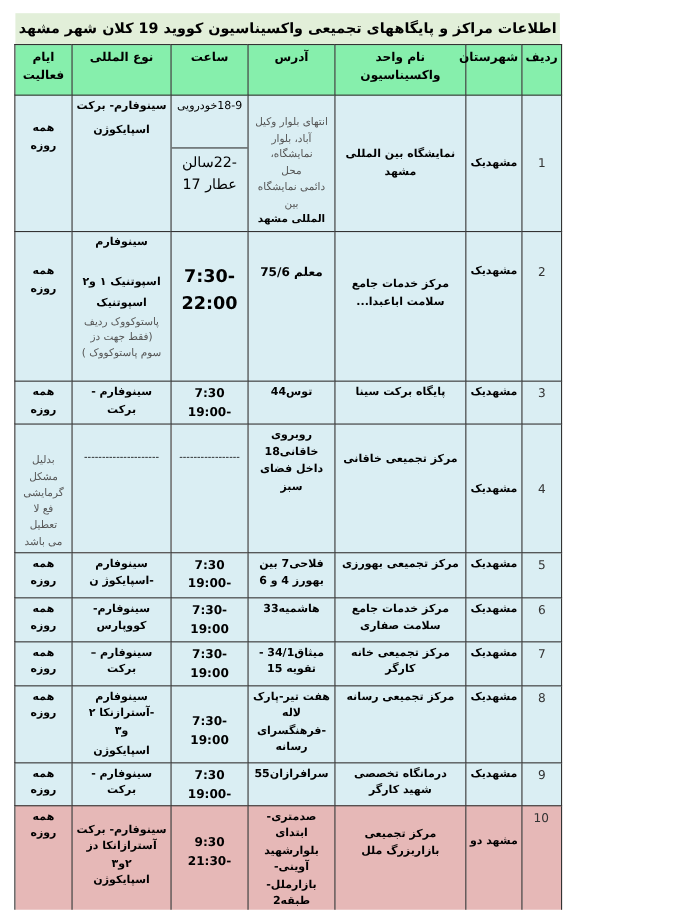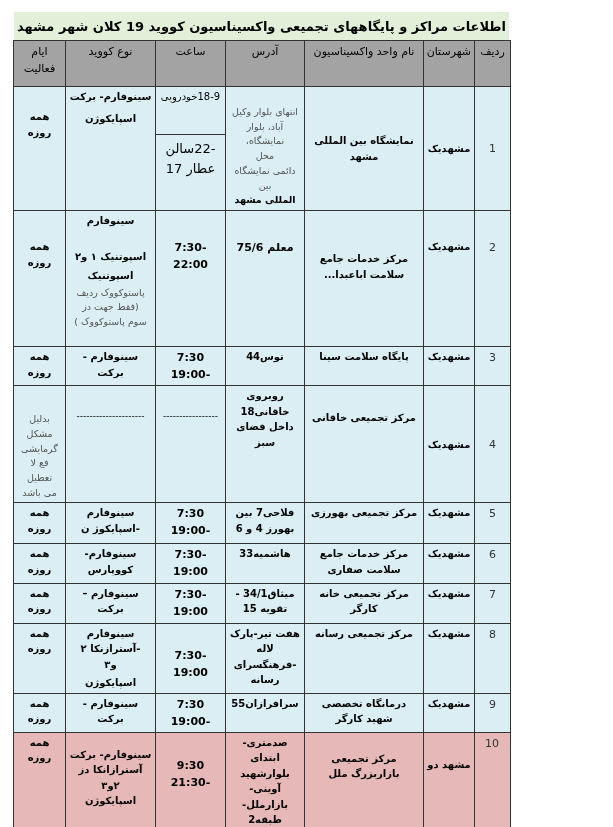--- a/index.html
+++ b/index.html
@@ -5,21 +5,21 @@
   html, body { margin:0; padding:0; background:#ffffff; }
   body { width:613px; height:827px; position:relative; overflow:hidden;
          font-family:"DejaVu Sans", sans-serif; }
   .title-bar { position:absolute; left:14px; top:12px; width:495px; height:28px;
     background:#e2efd9; display:flex; align-items:center; justify-content:center;
     direction:rtl; font-weight:bold; font-size:13px; color:#000; }
   table { position:absolute; left:13px; top:40px; border-collapse:collapse;
     direction:rtl; table-layout:fixed; width:497px; }
   td, th { border:1px solid #333; padding:2px 3px; vertical-align:top;
     text-align:center; font-size:10px; line-height:1.55; color:#000; }
-  th { background:#a3a3a3; font-weight:normal; font-size:11px; height:41px; }
+  th { background:#86efac; font-weight:bold; font-size:11px; height:41px; }
   tr.blue td { background:#daeef3; }
   tr.pink td { background:#e6b8b7; }
   .b { font-weight:bold; }
   .light { color:#555; font-weight:normal; font-size:9.5px;text-align:center; }
   .num { font-weight:normal; font-size:11px; color:#333; }
   .mid { vertical-align:middle; }
   .sub-top { border-bottom:1px solid #333; height:45px; padding-top:2px; }
   .sub-bot { padding-top:4px; }
   .timecell { padding:0;margin-top:12px; }
   table tr:last-child td { border-bottom:2px solid #666; }
@@ -39,21 +39,21 @@
       <col style="width:90px">
       <col style="width:52px">
   </colgroup>
   <tbody>
       <tr style="height:45px">
     <th>ردیف</th>
     <th>شهرستان</th>
     <th>نام واحد واکسیناسیون</th>
     <th>آدرس</th>
     <th>ساعت</th>
-    <th>نوع کووید</th>
+    <th>نوع المللی</th>
     <th>ایام فعالیت</th>
   </tr>
 
   <tr class="blue" style="height:91px">
     <td class="num mid">1</td>
     <td class="b mid">مشهدیک</td>
     <td class="b mid">نمایشگاه بین المللی مشهد</td>
     <td class="mid light" style="padding-top:18px;vertical-align:top">
       <div>انتهای بلوار وکیل</div>
       <div>آباد، بلوار نمایشگاه،</div>
@@ -70,34 +70,34 @@
       <div style="margin-top:6px">اسپایکوژن</div>
     </td>
     <td class="b" style="padding-top:22px">همه روزه</td>
   </tr>
 
   <tr class="blue" style="height:136px">
     <td class="num" style="padding-top:28px">2</td>
     <td class="b" style="padding-top:28px">مشهدیک</td>
     <td class="b" style="padding-top:40px">مرکز خدمات جامع سلامت اباعبدا...</td>
     <td class="b" style="padding-top:28px;font-size:11px">معلم 75/6</td>
-    <td class="b" style="padding-top:28px;font-size:11px">7:30-22:00</td>
+    <td class="b" style="padding-top:28px;font-size:16px">7:30-22:00</td>
     <td>
       <div class="b">سینوفارم</div>
       <div class="b" style="margin-top:20px">اسپوتنیک ۱ و۲</div>
       <div class="b" style="margin-top:4px">اسپوتنیک</div>
       <div class="light" style="margin-top:2px;padding:0 4px">پاستوکووک ردیف (فقط جهت دز سوم پاستوکووک )</div>
     </td>
     <td class="b" style="padding-top:28px">همه روزه</td>
   </tr>
 
   <tr class="blue" style="height:24px">
     <td class="num">3</td>
     <td class="b">مشهدیک</td>
-    <td class="b">پایگاه سلامت سینا</td>
+    <td class="b">پایگاه برکت سینا</td>
     <td class="b">توس44</td>
     <td class="b" style="font-size:11px">7:30 -19:00</td>
     <td class="b">سینوفارم - برکت</td>
     <td class="b">همه روزه</td>
   </tr>
 
   <tr class="blue" style="height:96px">
     <td class="num mid">4</td>
     <td class="b mid">مشهدیک</td>
     <td class="b" style="padding-top:24px">مرکز تجمیعی خاقانی</td>

